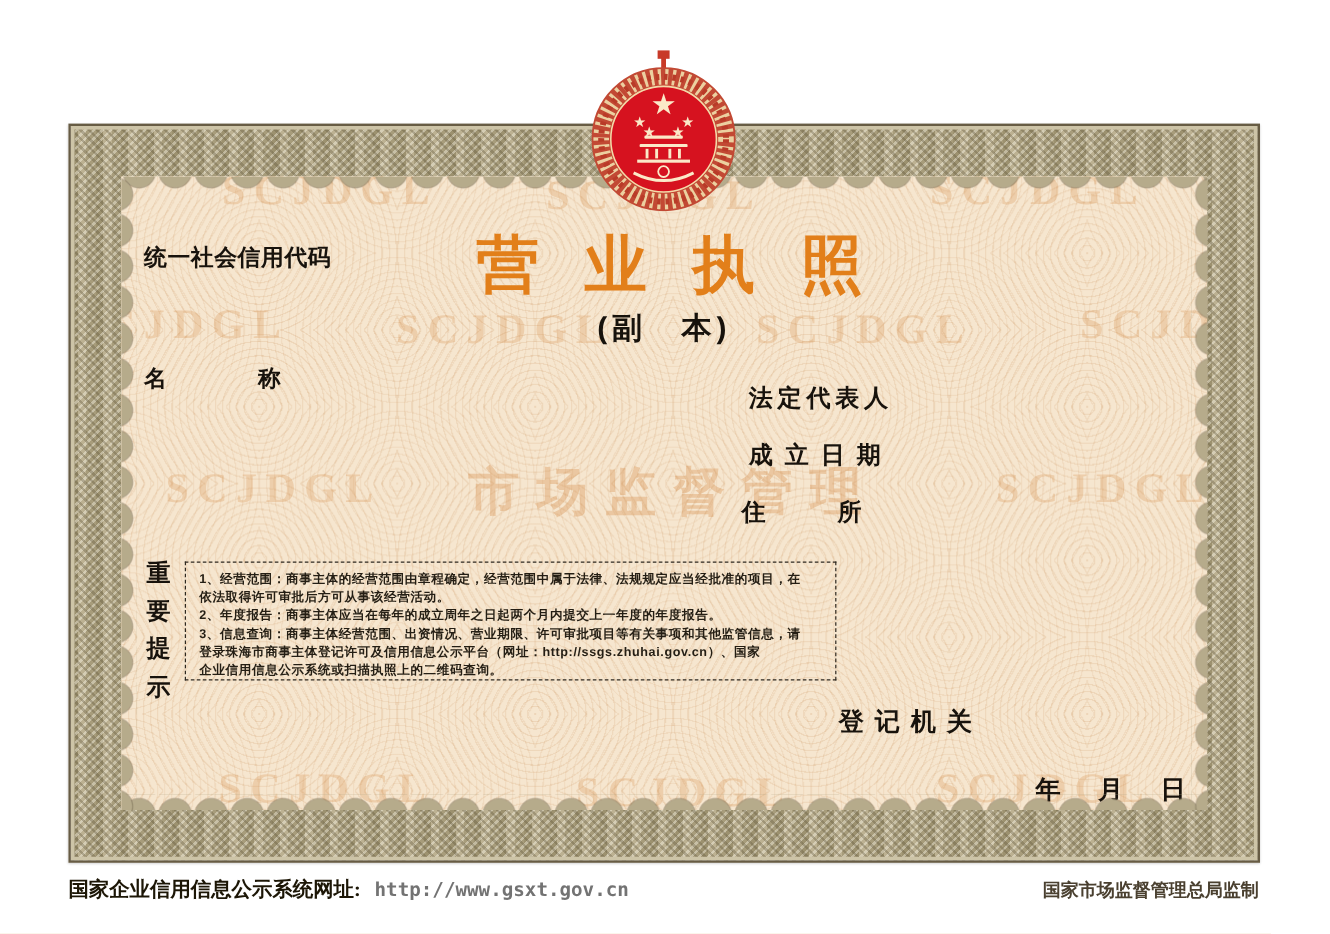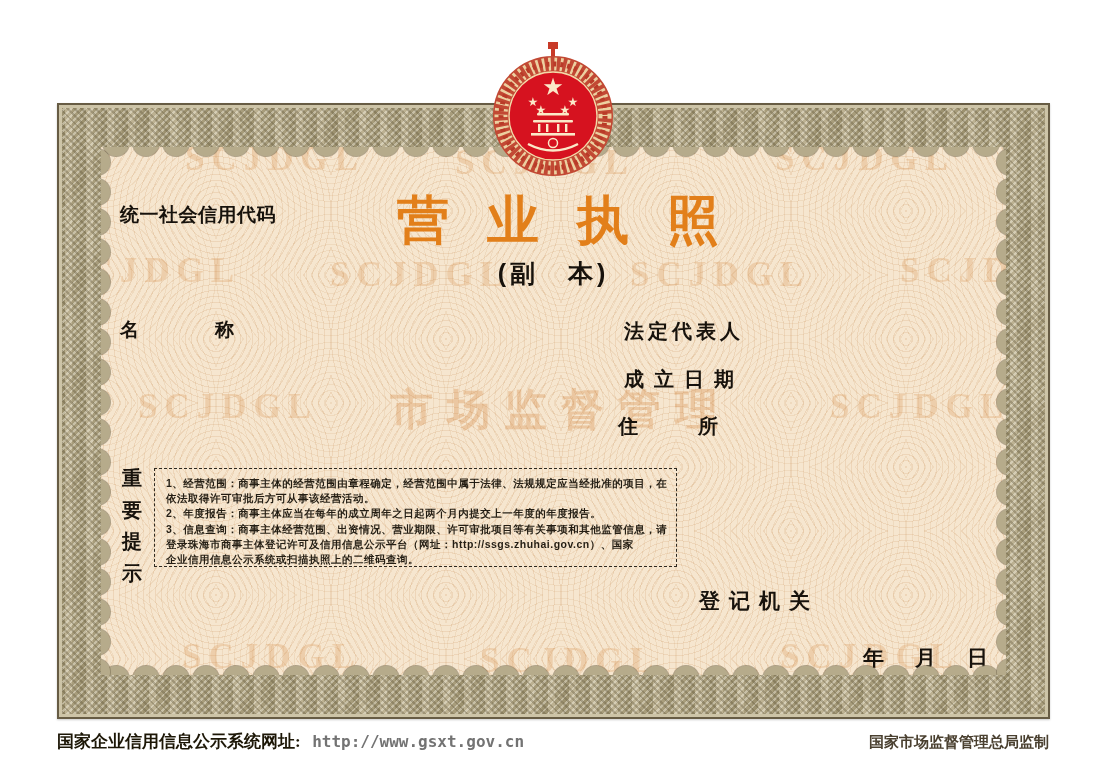--- a/index.html
+++ b/index.html
@@ -50,29 +50,29 @@
       font-family:"Liberation Serif",serif;}
   .wm-center{position:absolute;z-index:1;font-weight:bold;color:rgba(208,130,55,0.30);
       font-size:43px;letter-spacing:14px;white-space:nowrap;pointer-events:none;}
 
   
   .txt{position:absolute;z-index:2;color:#17120c;font-weight:bold;white-space:nowrap;}
   .credit-code{left:19px;top:55px;font-size:19px;letter-spacing:0.5px;}
   .title{left:0;right:0;top:39px;text-align:center;font-size:52px;color:#e27f1a;
          letter-spacing:38px;transform:translateX(14px);text-indent:19px;}
   .subtitle{left:0;right:0;top:110px;text-align:center;font-size:25px;letter-spacing:4px;}
-  .f-name{left:19px;top:170px;font-size:19px;}
+  .f-name{left:19px;top:156px;font-size:19px;}
   .f-type{left:19px;top:216px;font-size:19px;letter-spacing:6px;}
   .f-legal{left:523px;top:171px;font-size:20px;letter-spacing:4px;}
   .f-date{left:523px;top:219px;font-size:20px;letter-spacing:10px;}
   .f-addr{left:517px;top:266px;font-size:20px;}
   .notice-side{left:17px;top:316px;width:24px;font-size:20px;line-height:31.5px;
                word-break:break-all;white-space:normal;text-align:right;}
   .notice-box{left:53px;top:321px;width:504px;height:84px;border:1.5px dashed #2e2920;
-              padding:7px 6px 6px 11px;font-size:10.5px;line-height:15.2px;
+              padding:7px 26px 6px 11px;font-size:10.5px;line-height:15.2px;
               letter-spacing:0.5px;white-space:pre-line;color:#241e14;}
   .reg-auth{left:598px;top:440px;font-size:21px;letter-spacing:9px;}
   .date-line{left:762px;top:497px;font-size:21px;letter-spacing:5px;}
 
   
   .emblem{position:absolute;left:492px;top:40px;width:124px;height:136px;z-index:10;}
 
   
   .footer-left{position:absolute;left:57px;top:730px;z-index:2;white-space:nowrap;}
   .footer-left .zh{font-family:"Liberation Serif",serif;font-weight:900;font-size:17px;color:#1c1606;text-align:center;}

